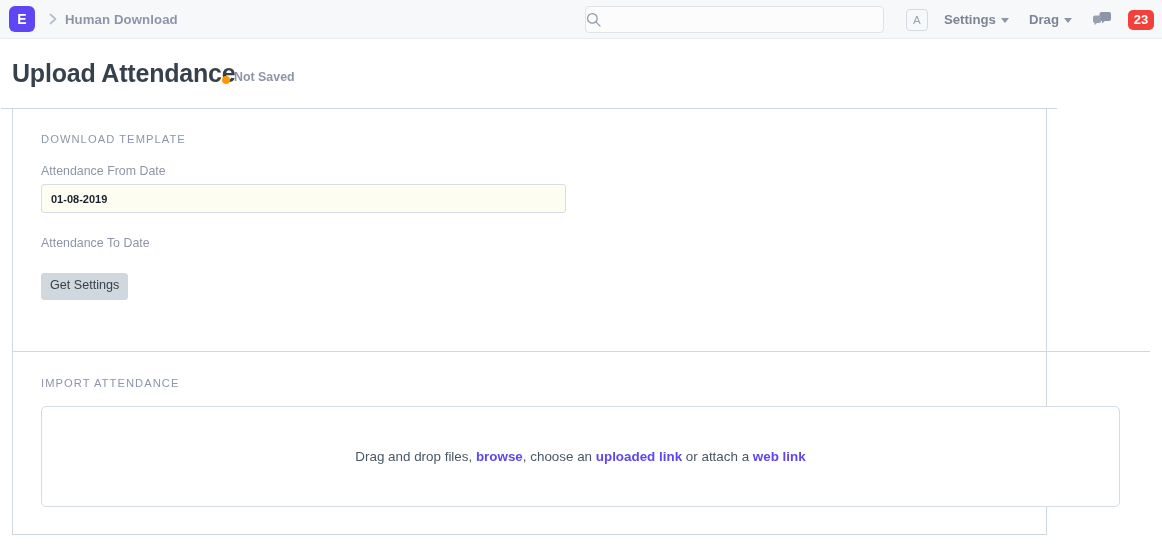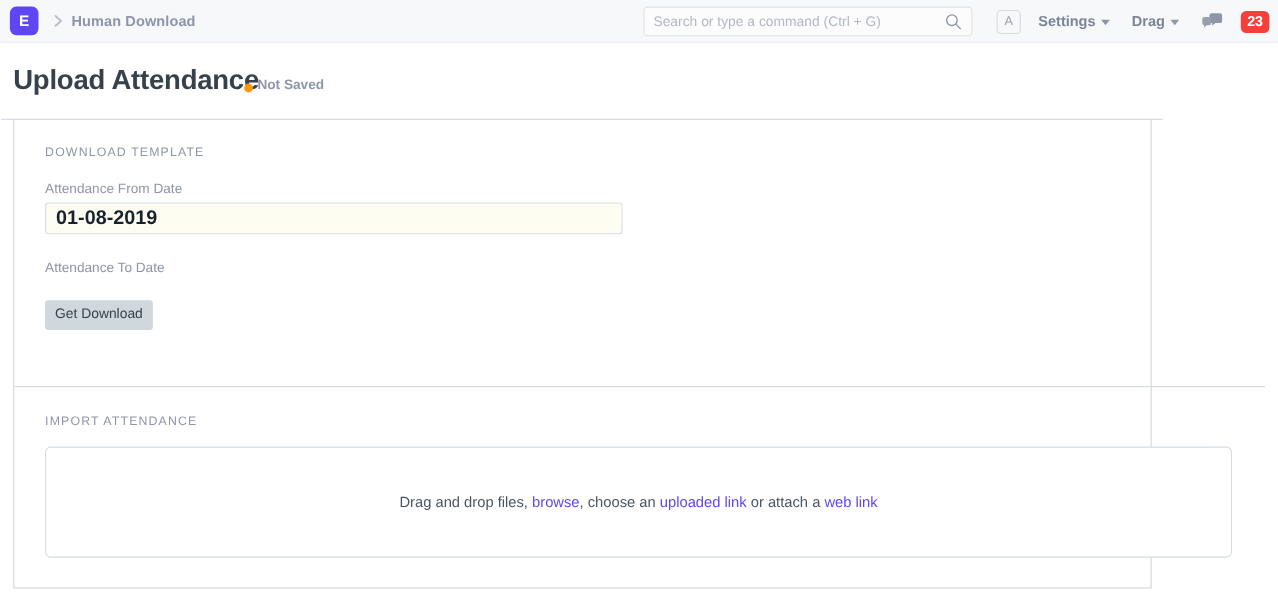--- a/index.html
+++ b/index.html
@@ -123,21 +123,21 @@
   }
 
   .sec-download { position: absolute; left: 28px; top: 24px; }
   .field-label {
     font-size: 12.4px; color: #8d96a8; margin-bottom: 6px;
   }
   .input-box {
     width: 525px; height: 29px;
     border: 1px solid #d8dde3; border-radius: 3px;
     background: #fdfdf2;
-    font-size: 18px; font-weight: bold; color: #18222c;
+    font-size: 11px; font-weight: bold; color: #18222c;
     padding: 0 9px; outline: none;
     font-family: "Liberation Sans", sans-serif;
     display: flex; align-items: center;
   }
   .field-block { margin-bottom: 23px; }
   .btn-template {
     background: #d1d8dd; color: #36414c;
     border: 1px solid #d1d8dd; border-radius: 3px;
     font-size: 12.6px; font-family: "Liberation Sans", sans-serif;
     padding: 5px 8px 6px; cursor: pointer; line-height: 1.1;
@@ -150,21 +150,21 @@
 
   .sec-import { position: absolute; left: 28px; top: 268px; }
   .dropzone {
     margin-top: 17px;
     width: 1079px; height: 101px;
     border: 1px solid #d5dce3; border-radius: 5px;
     background: #fff;
     display: flex; align-items: center; justify-content: center;
   }
   .dz-text { font-size: 13.4px; color: #4a5664; }
-  .dz-link { color: #5e46f3; font-weight: normal; text-decoration: none; }
+  .dz-link { color: #5e46f3; font-weight: bold; text-decoration: none; }
 </style>
 </head>
 <body>
 
 <div class="page">
 
   <div class="navbar">
 
     <div class="nav-left">
       <div class="logo">
@@ -172,21 +172,20 @@
       </div>
       <span class="crumb-sep">
         <svg width="11" height="14" viewBox="0 0 11 14" fill="none" aria-hidden="true">
           <path d="M2.5 2.5 L7.5 7 L2.5 11.5" stroke="#b8bfcc" stroke-width="1.8" stroke-linecap="round" stroke-linejoin="round"></path>
         </svg>
       </span>
       <a class="crumb-link" href="#">Human Download</a>
     </div>
 
     <div class="nav-search">
-      <input type="text" placeholder="Search or type a command (Ctrl + G)" style="">
       <span class="search-ico">
         <svg width="15" height="15" viewBox="0 0 16 16" fill="none" aria-hidden="true">
           <circle cx="6.8" cy="6.8" r="5.1" stroke="#8d96a8" stroke-width="1.3"></circle>
           <path d="M10.6 10.6 L15 15" stroke="#8d96a8" stroke-width="1.3" stroke-linecap="round"></path>
         </svg>
       </span>
     </div>
 
     <div class="nav-right">
       <div class="avatar">
@@ -231,21 +230,21 @@
         <div class="field-label">Attendance From Date</div>
         <div class="input-box">
           <span>01-08-2019</span>
         </div>
       </div>
 
       <div class="field-block">
         <div class="field-label">Attendance To Date</div>
       </div>
 
-      <button class="btn-template">Get Download</button>
+      <button class="btn-template">Get Settings</button>
     </div>
 
     <div class="divider"></div>
 
     <div class="sec-import">
       <div class="section-label">Import Attendance</div>
 
       <div class="dropzone">
         <div class="dz-text">
           <span>Drag and drop files,&nbsp;</span><a class="dz-link" href="#">browse</a><span class="dz-link" style="color:#4a5664;font-weight:normal;">,&nbsp;choose an&nbsp;</span><a class="dz-link" href="#">uploaded link</a><span>&nbsp;or attach a&nbsp;</span><a class="dz-link" href="#">web link</a>

